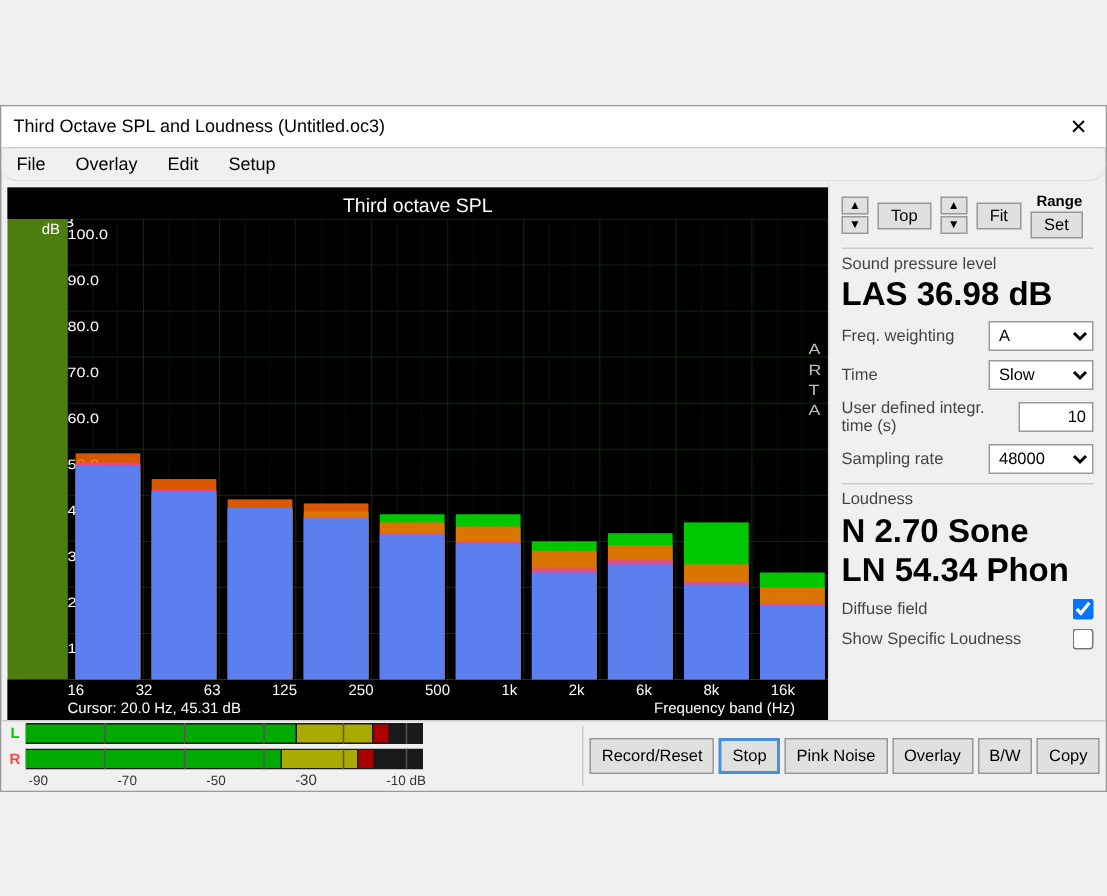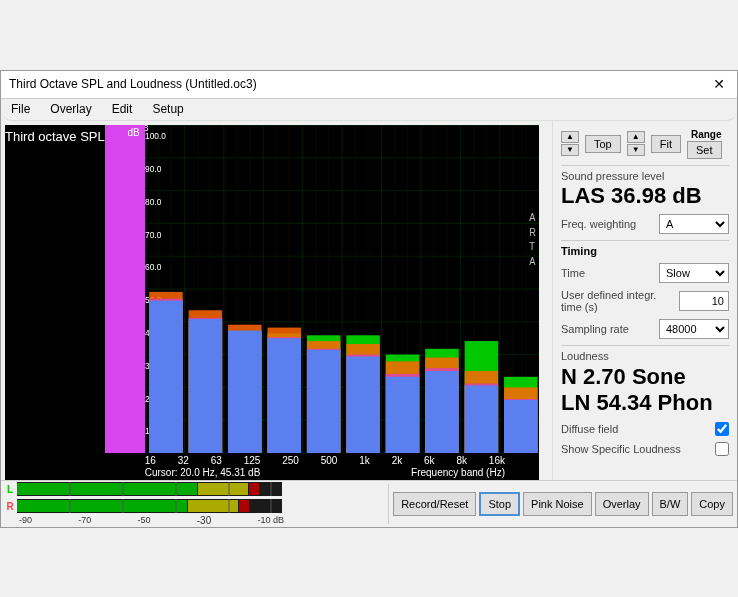--- a/index.html
+++ b/index.html
@@ -220,21 +220,21 @@
 
   <div class="menu-bar">
     <span class="menu-item">File</span>
     <span class="menu-item">Overlay</span>
     <span class="menu-item">Edit</span>
     <span class="menu-item">Setup</span>
   </div>
 
   <div class="main-content">
 
-    <div style="flex:1; display:flex; flex-direction:row; background:#d946ef; margin:4px 13px 0 4px;">
+    <div style="flex:1; display:flex; flex-direction:column; background:#4d7c0f; margin:4px 0 0 4px;">
       <div class="chart-title">Third octave SPL</div>
 
       <div style="flex:1; display:flex; flex-direction:column; position:relative;">
         <div style="flex:1; display:flex; position:relative;">
 
           <div style="width:40px; display:flex; flex-direction:column; justify-content:space-between; padding:2px 2px 2px 0; position:relative;">
             <span style="color:#fff; font-size:10px; text-align:right; display:block; padding-right:3px;">dB</span>
           </div>
 
           <div style="flex:1; position:relative;">
@@ -345,21 +345,21 @@
               <rect x="428" y="285" width="40" height="55" fill="#4488ff" opacity="0.85"></rect>
 
               <text x="458" y="100" fill="#c0c0c0" font-size="11" text-anchor="start">A</text>
               <text x="458" y="115" fill="#c0c0c0" font-size="11" text-anchor="start">R</text>
               <text x="458" y="130" fill="#c0c0c0" font-size="11" text-anchor="start">T</text>
               <text x="458" y="145" fill="#c0c0c0" font-size="11" text-anchor="start">A</text>
             </svg>
           </div>
         </div>
 
-        <div style="background:#000; padding: 2px 16px 2px 40px; display:flex; flex-direction:column;">
+        <div style="background:#000; padding: 2px 4px 2px 40px; display:flex; flex-direction:column;">
           <div style="display:flex; justify-content:space-between; padding-right:18px;">
             <span style="color:#fff; font-size:10px;">16</span>
             <span style="color:#fff; font-size:10px;">32</span>
             <span style="color:#fff; font-size:10px;">63</span>
             <span style="color:#fff; font-size:10px;">125</span>
             <span style="color:#fff; font-size:10px;text-align:center;">250</span>
             <span style="color:#fff; font-size:10px;">500</span>
             <span style="color:#fff; font-size:10px;">1k</span>
             <span style="color:#fff; font-size:10px;">2k</span>
             <span style="color:#fff; font-size:10px;">6k</span>
@@ -401,23 +401,20 @@
       <div class="field-row">
         <span class="field-label">Freq. weighting</span>
         <select class="dropdown">
           <option>A</option>
           <option>B</option>
           <option>C</option>
           <option>Z</option>
         </select>
       </div>
 
-      <div style="border-top:1px solid #ccc; padding-top:2px;">
-        <div class="section-label">Timing</div>
-      </div>
 
       <div class="field-row">
         <span class="field-label">Time</span>
         <select class="dropdown">
           <option>Slow</option>
           <option>Fast</option>
           <option>Impulse</option>
           <option>Leq</option>
         </select>
       </div>

